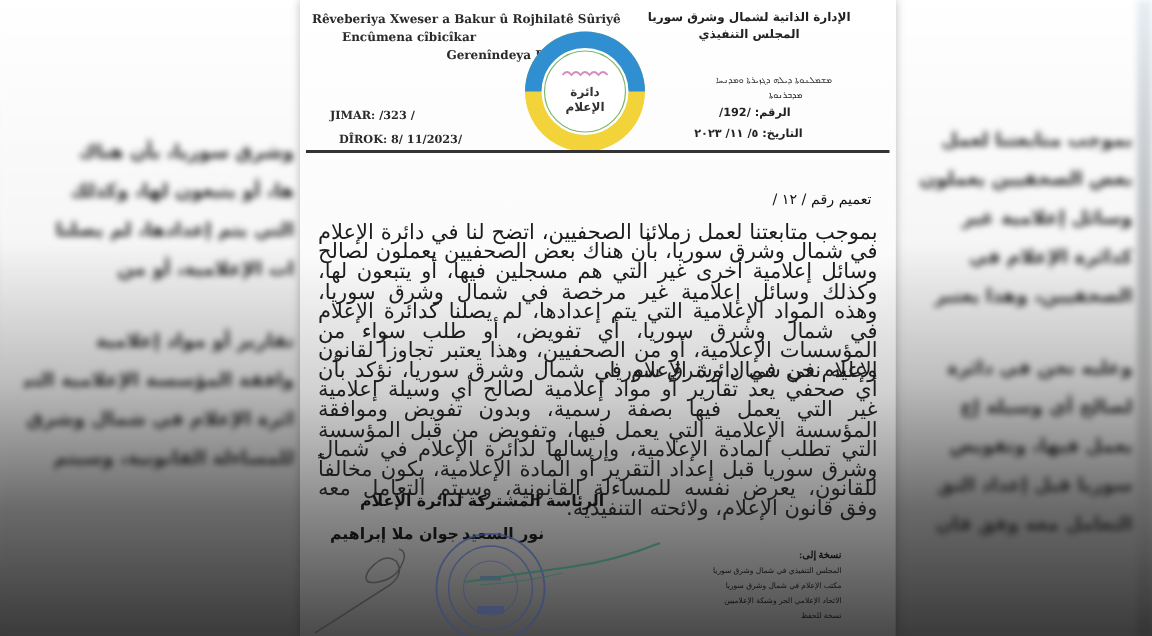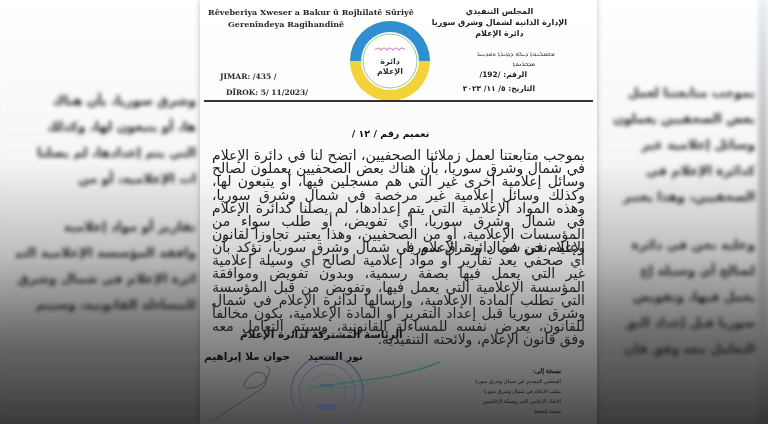--- a/index.html
+++ b/index.html
@@ -34,29 +34,29 @@
   .ref-ku.dirok { top: 88px; left: 26px; }
   .hdr-ar { position: absolute; right: 30px; top: 6px; direction: rtl; text-align: center; font-weight: bold; font-size: 8px; color: #222; line-height: 11px; }
   .hdr-ar .scribble { position: absolute; right: -14px; top: 42px; width: 130px; font-size: 6px; font-weight: normal; color: #333; white-space: nowrap; }
   .ref-ar { position: absolute; right: 70px; direction: rtl; font-weight: bold; font-size: 7.5px; color: #222; }
   .ref-ar.small { top: 60px; font-size: 6px; right: 62px; font-weight: normal; }
   .ref-ar.raqam { top: 70px; }
   .ref-ar.tarikh { top: 84px; right: 62px; margin-left: 24px; }
   .rule { position: absolute; left: 4px; right: 4px; top: 100px; height: 2px; background: #333; }
   .logo { position: absolute; left: 149px; top: 20px; width: 82px; height: 82px; }
 
-  .title { position: absolute; left: 0; right: 16px; top: 128px; text-align: center; direction: rtl; font-weight: bold; font-size: 9.5px; color: #111; }
+  .title { position: absolute; left: 0; right: 16px; top: 128px; text-align: right; direction: rtl; font-weight: normal; font-size: 9.5px; color: #111; }
   .para { position: absolute; left: 12px; right: 12px; direction: rtl; text-align: justify; font-size: 14px; line-height: 13.2px; color: #1d1d1d; }
   .para.p1 { top: 149px; }
   .para.p2 { top: 214px; margin-top: 27px; }
 
   .sig { position: absolute; direction: rtl; font-weight: bold; color: #111; }
   .sig.pres { left: 40px; top: 328px; font-size: 10.5px; }
   .sig.n1 { left: 108px; top: 350px; font-size: 10.5px; }
-  .sig.n2 { left: 4px; top: 350px; font-size: 10.5px; }
+  .sig.n2 { left: 20px; top: 350px; font-size: 10.5px; }
   .stamp { position: absolute; left: 82px; top: 348px; width: 90px; height: 80px; }
   .signature { position: absolute; left: 0px; top: 360px; width: 250px; height: 64px; }
 
   .cc { position: absolute; right: 36px; top: 366px; direction: rtl; font-size: 5px; color: #111; line-height: 10px; text-align: right; }
   .cc .cc-title { font-weight: bold; font-size: 6.5px; font-family: Liberation Serif, serif; }
 </style>
 </head>
 <body>
 
 <div class="side left">
@@ -87,39 +87,39 @@
     <div>سوريا قبل إعداد التق</div>
     <div>التعامل معه وفق قان</div>
   </div>
   <div class="edge"></div>
 </div>
 
 <div class="page">
 
   <div class="hdr-ku">
     <div>Rêveberiya Xweser a Bakur û Rojhilatê Sûriyê</div>
+    <div>Encûmena cîbicîkar</div>
     <div>Gerenîndeya Ragihandinê</div>
   </div>
-  <div class="ref-ku jimar">JIMAR: /435 /</div>
-  <div class="ref-ku dirok">DÎROK:  5/ 11/2023/</div>
+  <div class="ref-ku jimar">JIMAR: /323 /</div>
+  <div class="ref-ku dirok">DÎROK:  8/ 11/2023/</div>
 
   <svg class="logo" viewBox="0 0 82 82">
     <circle cx="41" cy="41" r="40" fill="#f2d33a"></circle>
     <path d="M1 41 A40 40 0 0 1 81 41 Z" fill="#2f8fd0"></path>
     <circle cx="41" cy="41" r="29" fill="#ffffff"></circle>
     <circle cx="41" cy="41" r="27" fill="none" stroke="#7db66a" stroke-width="0.8"></circle>
     <path d="M26 30 q3 -4 6 0 q3 -4 6 0 q3 -4 6 0 q3 -4 6 0 q3 -4 6 0" fill="none" stroke="#d48bc0" stroke-width="1.2"></path>
     <text x="41" y="44" text-anchor="middle" font-size="8" font-weight="bold" fill="#333" font-family="DejaVu Sans, sans-serif">دائرة</text>
     <text x="41" y="54" text-anchor="middle" font-size="8" font-weight="bold" fill="#333" font-family="DejaVu Sans, sans-serif">الإعلام</text>
   </svg>
 
   <div class="hdr-ar">
+    <div>الإدارة الذاتية لشمال وشرق سوريا</div>
     <div>المجلس التنفيذي</div>
-    <div>الإدارة الذاتية لشمال وشرق سوريا</div>
-    <div>دائرة الإعلام</div>
     <div class="scribble">ܡܫܡܠܢܘܬܐ ܕܝܠܗ ܕܓܙܝܪܬܐ ܘܡܕܢܚܐ</div>
   </div>
   <div class="ref-ar small">ܡܕܒܪܢܘܬܐ</div>
   <div class="ref-ar raqam">الرقم: /192/</div>
   <div class="ref-ar tarikh">التاريخ: ٥/ ١١/ ٢٠٢٣</div>
 
   <div class="rule"></div>
 
   <div class="title">تعميم رقم / ١٢ /</div>
   <div class="para p1">بموجب متابعتنا لعمل زملائنا الصحفيين، اتضح لنا في دائرة الإعلام في شمال وشرق سوريا، بأن هناك بعض الصحفيين يعملون لصالح وسائل إعلامية أخرى غير التي هم مسجلين فيها، أو يتبعون لها، وكذلك وسائل إعلامية غير مرخصة في شمال وشرق سوريا، وهذه المواد الإعلامية التي يتم إعدادها، لم يصلنا كدائرة الإعلام في شمال وشرق سوريا، أي تفويض، أو طلب سواء من المؤسسات الإعلامية، أو من الصحفيين، وهذا يعتبر تجاوزاً لقانون الإعلام في شمال وشرق سوريا.</div>

